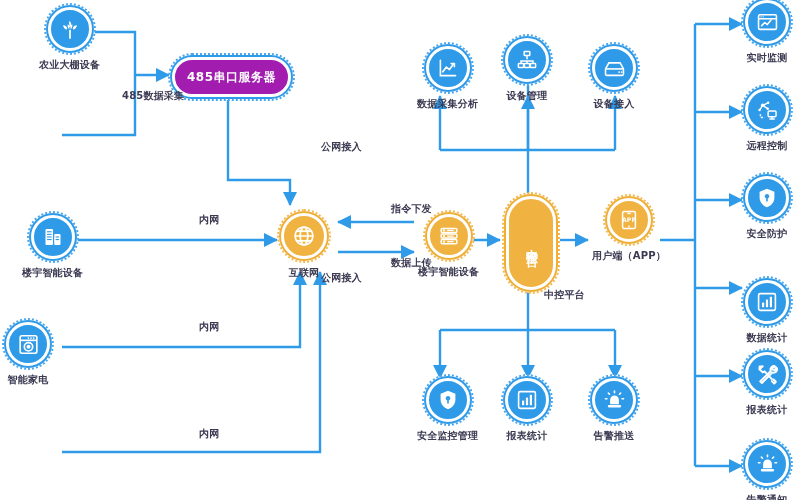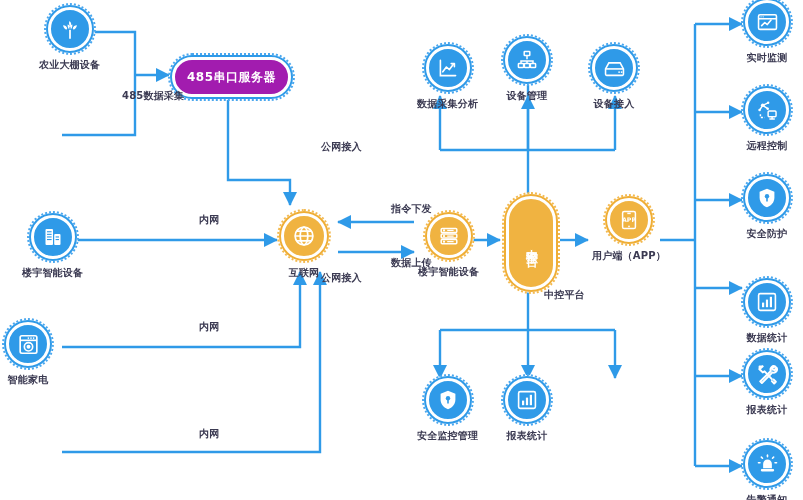--- a/index.html
+++ b/index.html
@@ -249,20 +249,36 @@
         <g fill="#fff" stroke="none">
           <rect x="7" y="12.6" width="2.2" height="4.6"></rect>
           <rect x="10.9" y="9.6" width="2.2" height="7.6"></rect>
           <rect x="14.8" y="6.8" width="2.2" height="10.4"></rect>
         </g>
       </svg>
     </div>
     <div class="caption">报表统计</div>
   </div>
 
+  <div class="node" style="left:592px;top:378px;">
+    <div class="disc blue d56">
+      <svg width="25" height="25" viewBox="0 0 24 24" fill="#fff">
+        <path d="M12 7.2a4.2 4.2 0 0 0-4.2 4.2v4.2h8.4v-4.2A4.2 4.2 0 0 0 12 7.2z"></path>
+        <rect x="5.6" y="16.4" width="12.8" height="2.2" rx="1"></rect>
+        <g stroke="#fff" stroke-width="1.5" stroke-linecap="round" fill="none">
+          <path d="M12 4.6V3"></path>
+          <path d="M7.2 6 6.1 4.9"></path>
+          <path d="M16.8 6l1.1-1.1"></path>
+          <path d="M4.8 10.4H3.3"></path>
+          <path d="M19.2 10.4h1.5"></path>
+        </g>
+      </svg>
+    </div>
+    <div class="caption">告警推送</div>
+  </div>
 
   <div class="node" style="left:745px;top:0px;">
     <div class="disc blue d56">
       <svg width="25" height="25" viewBox="0 0 24 24" fill="none" stroke="#fff" stroke-width="1.5">
         <rect x="3.4" y="4.6" width="17.2" height="14" rx="1.4"></rect>
         <path d="M3.4 8.4h17.2"></path>
         <circle cx="5.8" cy="6.5" r=".6" fill="#fff" stroke="none"></circle>
         <circle cx="7.8" cy="6.5" r=".6" fill="#fff" stroke="none"></circle>
         <path d="M6.4 15 9.4 12l2.4 2 3.6-4.4" stroke-linecap="round" stroke-linejoin="round"></path>
       </svg>

